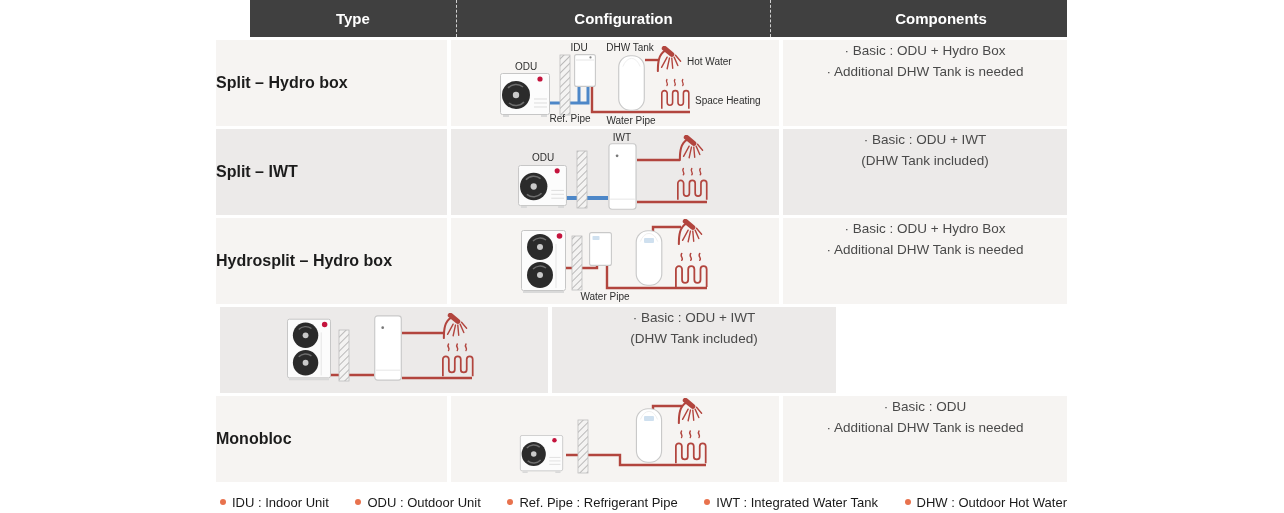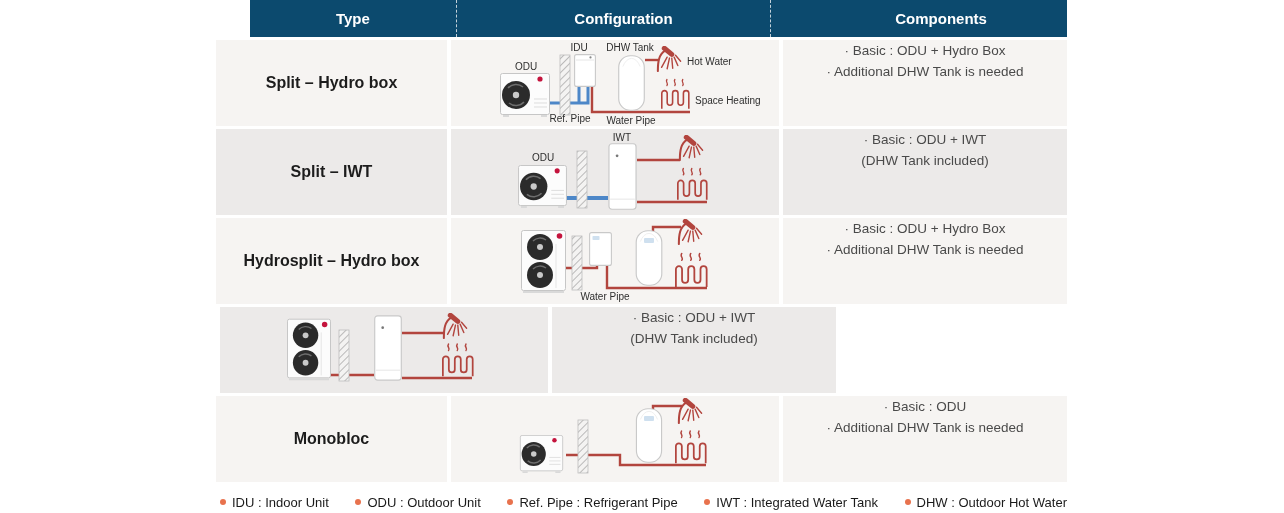--- a/index.html
+++ b/index.html
@@ -1,31 +1,31 @@
 <!DOCTYPE html>
 <html><head>
 <meta charset="utf-8">
 <style>
   html,body{margin:0;padding:0;background:#fff;}
   .canvas{position:relative;width:1284px;height:513px;background:#fff;overflow:hidden;
           font-family:"Liberation Sans",sans-serif;}
   .table{position:absolute;left:216px;top:0;width:851px;}
   
-  .thead{display:flex;height:37px;background:#0c4a6e;margin-left:34px;}
+  .thead{display:flex;height:37px;background:#404040;margin-left:34px;}
   .th{display:flex;align-items:center;justify-content:center;color:#fff;
       font-size:15px;font-weight:bold;}
   .th1{width:233px;}
   .th2{width:332px;border-left:1px dashed rgba(255,255,255,.75);padding-left:20px;}
   .th3{width:285px;border-left:1px dashed rgba(255,255,255,.75);padding-left:44px;}
   
   .row{display:flex;margin-top:3px;height:86px;}
   .row.light .cell{background:#F6F4F2;}
   .row.dark  .cell{background:#ECEAE9;}
   .cell{height:86px;}
-  .cell-type{width:231px;display:flex;align-items:center;justify-content:center;
+  .cell-type{width:231px;display:flex;align-items:center;
              font-size:16px;font-weight:bold;color:#1C1C1C;}
   .cell-config{width:328px;margin-left:4px;position:relative;}
   .cell-comp{width:284px;margin-left:4px;display:flex;flex-direction:column;
              align-items:center;justify-content:flex-start;font-size:13.5px;color:#4A4A4A;
              line-height:21px;text-align:center;}
   .cell-config svg{position:absolute;left:0;top:0;}
   svg text{font-family:"Liberation Sans",sans-serif;font-size:10px;fill:#2E2E2E;}
   
   .legend{position:absolute;left:220px;top:492px;width:847px;height:20px;
           display:flex;justify-content:space-between;align-items:center;}

